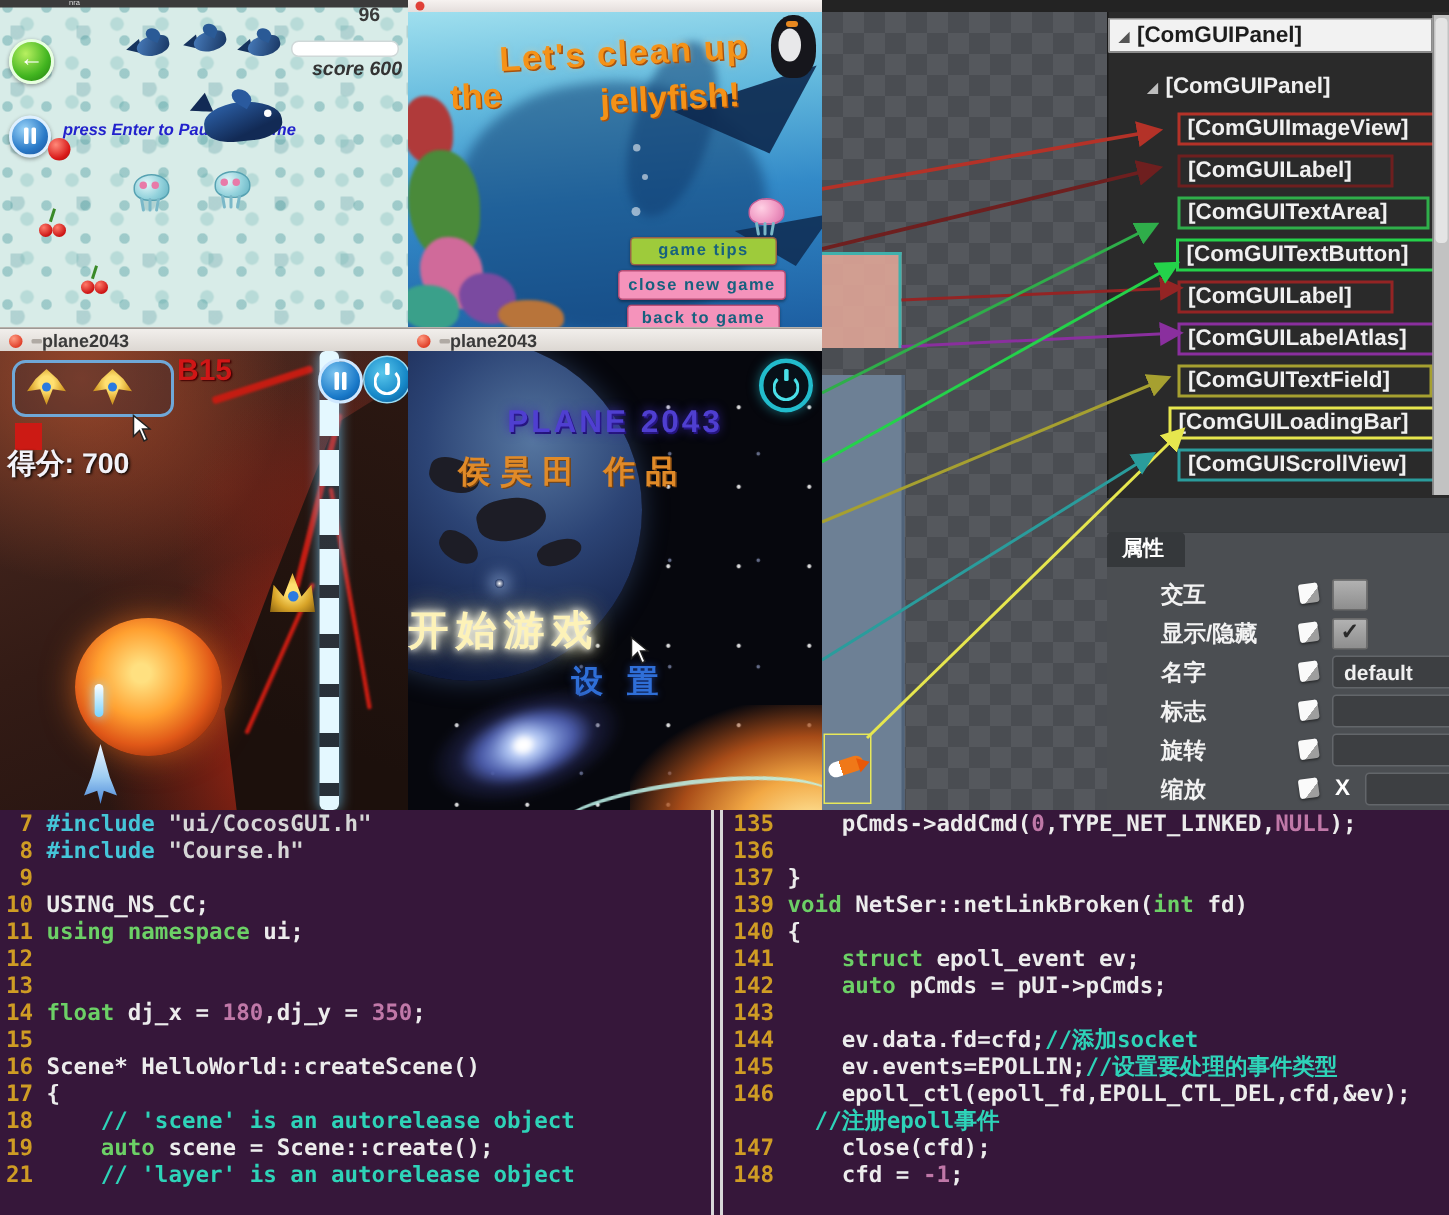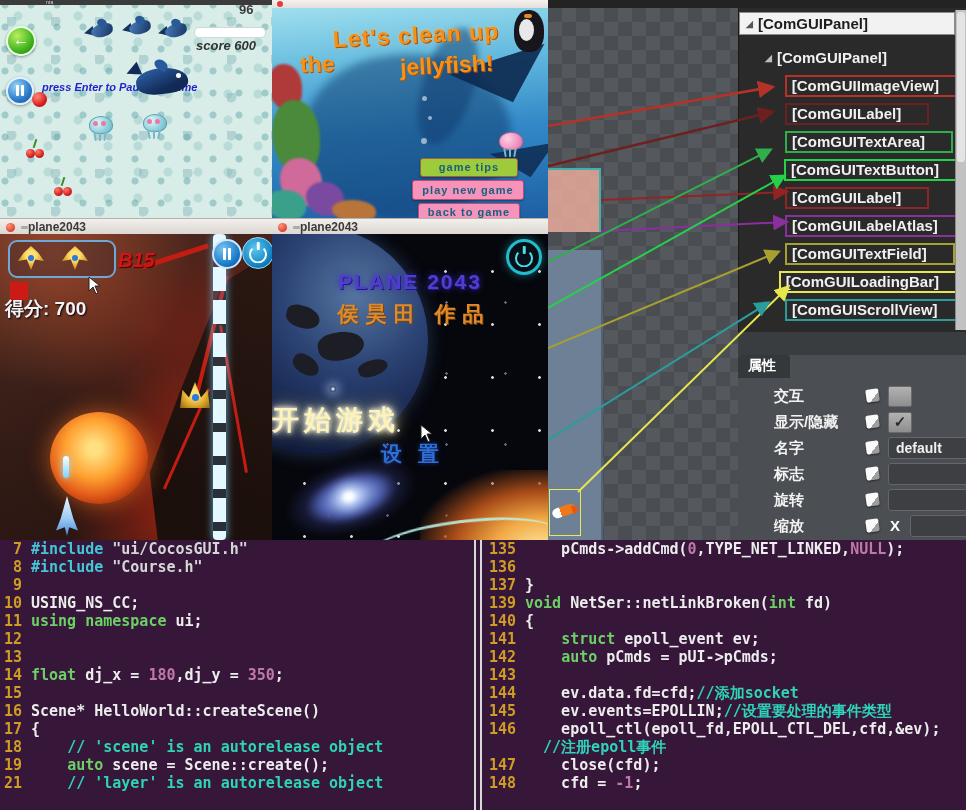--- a/index.html
+++ b/index.html
@@ -21,21 +21,21 @@
            background:radial-gradient(circle at 35% 30%,#b8f060,#42b520 60%,#1f7a10);
            border:2px solid #e8ffe0;color:#fff;text-align:center;line-height:24px;font-size:16px;font-weight:bold;
            box-shadow:0 1px 3px rgba(0,0,0,.4);}
   .g1-pause{left:6px;top:77px;width:24px;height:24px;border-radius:50%;
             background:radial-gradient(circle at 35% 30%,#9ad4f8,#2a7ac8 60%,#1a4e96);
             border:2px solid #dff0ff;box-shadow:0 1px 3px rgba(0,0,0,.4);}
   .g1-pause i{position:absolute;top:6px;width:3px;height:11px;background:#fff;border-radius:1px;}
   .g1-pause i:first-child{left:8px}.g1-pause i:last-child{left:13px}
   .g1-hint{left:42px;top:81px;font-size:11px;font-weight:bold;font-style:italic;color:#2222cc;}
   .g1-pill{left:194px;top:27px;width:70px;height:9px;background:#fff;border-radius:5px;border:1px solid #cfd8d8;}
-  .g1-score{left:196px;top:38px;font-size:13px;font-weight:bold;font-style:italic;color:#333;}
+  .g1-score{left:208px;top:38px;font-size:13px;font-weight:bold;font-style:italic;color:#333;}
   .fish{position:absolute;width:34px;height:26px;}
   .fish .tail{position:absolute;left:0;top:9px;width:0;height:0;border-top:5px solid transparent;border-bottom:5px solid transparent;border-right:10px solid #16335e;transform:rotate(-14deg);}
   .fish .body{position:absolute;left:7px;top:6px;width:22px;height:13px;border-radius:60% 45% 55% 60%;background:linear-gradient(120deg,#4a7fc0,#16335e);transform:rotate(-14deg);}
   .fish .fin{position:absolute;left:13px;top:1px;width:10px;height:8px;background:#2a5a96;border-radius:60% 60% 0 60%;transform:rotate(24deg);}
   .whale{left:126px;top:56px;width:64px;height:46px;}
   .whale .body{position:absolute;left:10px;top:12px;width:52px;height:26px;border-radius:55% 60% 45% 45%;background:linear-gradient(160deg,#2f66b0,#122a55 70%);transform:rotate(-6deg);}
   .whale .tail{position:absolute;left:0;top:8px;width:0;height:0;border-top:7px solid transparent;border-bottom:7px solid transparent;border-right:14px solid #122a55;transform:rotate(-24deg);}
   .whale .fin{position:absolute;left:28px;top:4px;width:14px;height:10px;background:#2a5a9e;border-radius:60% 60% 0 60%;transform:rotate(30deg);}
   .whale .eye{position:absolute;left:50px;top:17px;width:5px;height:5px;background:#fff;border-radius:50%;}
   .jel{position:absolute;width:24px;height:28px;}
@@ -103,21 +103,21 @@
   .g3-laser{position:absolute;left:213px;top:0;width:13px;height:306px;
       background:repeating-linear-gradient(180deg,#e4f8ff 0 24px, rgba(90,190,255,.18) 24px 33px);
       box-shadow:0 0 9px rgba(120,210,255,.8);border-radius:4px;}
   .g3-lives{position:absolute;left:8px;top:6px;width:104px;height:34px;border:2px solid #6fa8d8;border-radius:9px;background:rgba(20,30,50,.25);}
   .pship{position:absolute;top:4px;width:26px;height:24px;
       background:radial-gradient(circle at 50% 40%,#ffe070 25%,#d8a028 60%,#9a6a14);
       clip-path:polygon(50% 0,78% 28%,100% 62%,66% 56%,50% 100%,34% 56%,0 62%,22% 28%);}
   .pship i{position:absolute;left:10px;top:9px;width:6px;height:6px;border-radius:50%;background:#2a7ae0;}
   .g3-redsq{position:absolute;left:10px;top:48px;width:18px;height:18px;background:#cc1a14;}
   .g3-score{position:absolute;left:5px;top:62px;font-size:19px;font-weight:bold;color:#f2f2f8;text-shadow:1px 1px 2px #000;}
-  .g3-b15{position:absolute;left:118px;top:15px;font-size:20px;font-weight:bold;font-style:italic;color:#d01616;text-shadow:1px 1px 1px #400;}
+  .g3-b15{position:absolute;left:118px;top:2px;font-size:20px;font-weight:bold;color:#d01616;text-shadow:1px 1px 1px #400;}
   .g3-pausebtn{position:absolute;left:212px;top:5px;width:26px;height:26px;border-radius:50%;
       background:radial-gradient(circle at 35% 30%,#7ac4f0,#1878c8 65%,#0c4a8a);border:2px solid #cfe8ff;}
   .g3-pausebtn i{position:absolute;top:7px;width:3px;height:12px;background:#fff;border-radius:1px;}
   .g3-pausebtn i:first-child{left:9px}.g3-pausebtn i:last-child{left:14px}
   .pwrbtn{position:absolute;border-radius:50%;}
   .g3-pwr{left:242px;top:3px;width:30px;height:30px;background:radial-gradient(circle at 40% 35%,#5ac8ec,#1688c8 60%,#0a4c86);border:1px solid #9adcf4;}
   .pwr-ring{position:absolute;left:50%;top:50%;transform:translate(-50%,-42%);width:14px;height:14px;border:2.5px solid #fff;border-radius:50%;border-top-color:transparent;}
   .pwr-bar{position:absolute;left:50%;top:4px;transform:translateX(-50%);width:2.5px;height:8px;background:#fff;border-radius:1px;}
   .g3-ship{position:absolute;left:56px;top:262px;width:22px;height:40px;
       background:linear-gradient(180deg,#eef6ff,#9ecdf2 55%,#4a86d8);
@@ -136,21 +136,21 @@
       radial-gradient(circle, rgba(190,205,255,.5) 1px, transparent 1.5px) 27px 33px/59px 71px,
       #06070d;}
   .g4-planet{position:absolute;left:-72px;top:-8px;width:228px;height:228px;border-radius:50%;
       background:radial-gradient(circle at 68% 30%,#55759f 0%,#2c4475 32%,#16244c 62%,#0a1330 86%);
       box-shadow:0 0 18px rgba(90,130,200,.35);}
   .g4-ast{position:absolute;background:#1d1d26;border-radius:40% 60% 50% 50%;}
   .g4-star{position:absolute;width:6px;height:6px;border-radius:50%;background:radial-gradient(circle,#fff, rgba(160,190,255,.0) 70%);box-shadow:0 0 10px 4px rgba(180,210,255,.5);}
   .g4-title{position:absolute;left:0;top:36px;width:276px;text-align:center;font-size:21px;font-weight:bold;
       color:#4f3fd0;letter-spacing:2px;text-shadow:0 0 7px #3a28b0,1px 1px 0 #201070;}
   .g4-author{position:absolute;left:0;top:66px;width:220px;text-align:center;font-size:21px;font-weight:bold;
-      color:#e08a28;letter-spacing:7px;text-shadow:1px 1px 0 #7a4410;padding-left:32px;}
+      color:#e08a28;letter-spacing:7px;text-shadow:1px 1px 0 #7a4410;}
   .g4-start{position:absolute;left:0;top:168px;width:276px;font-size:27px;font-weight:bold;
       color:#fdf2b8;letter-spacing:5px;text-shadow:0 0 9px #fff,0 0 18px #e8d868,0 0 4px #fff;}
   .g4-set{position:absolute;left:0;top:206px;width:276px;text-align:center;font-size:21px;font-weight:bold;
       color:#2f6fd8;letter-spacing:16px;text-indent:16px;text-shadow:0 0 5px #1a3a8a;}
   .g4-pwr{left:234px;top:5px;width:30px;height:30px;border:3px solid #22bccc;background:rgba(10,40,50,.3);box-shadow:0 0 8px rgba(40,200,220,.5);}
   .g4-pwr .pwr-ring{border-color:#4ae0e8;border-top-color:transparent;}
   .g4-pwr .pwr-bar{background:#4ae0e8;}
   .g4-galaxy{position:absolute;left:12px;top:228px;width:134px;height:70px;border-radius:50%;transform:rotate(-18deg);filter:blur(2px);
       background:radial-gradient(closest-side,#dce8ff 0%,#8aa2e0 22%,#4a5aa8 48%,rgba(40,44,96,.5) 70%,transparent 100%);}
   .g4-galaxy i{position:absolute;left:58px;top:28px;width:14px;height:12px;border-radius:50%;background:#fff;box-shadow:0 0 12px 5px #cfe0ff;}
@@ -316,21 +316,21 @@
       <div class="g2-the">the</div>
       <div class="g2-jelly">jellyfish!</div>
       <div class="jel g2-jel">
           <i class="dome"></i>
           <i class="l1"></i>
           <i class="l2"></i>
           <i class="l3"></i>
         </div>
       <div id="g2-buttons">
           <div class="g2btn g2btn0" style="background: rgb(158, 203, 59);">game tips</div>
-          <div class="g2btn g2btn1" style="background: rgb(245, 147, 187);">play new game</div>
+          <div class="g2btn g2btn1" style="background: rgb(245, 147, 187);">close new game</div>
           <div class="g2btn g2btn2" style="background: rgb(245, 147, 187);">back to game</div>
         </div>
     </div>
   </section>
 
   <div class="abs wtbar" style="left:0">
     <span class="close"></span>
       <span class="min"></span>
     <span class="wtitle">plane2043</span>
   </div>

